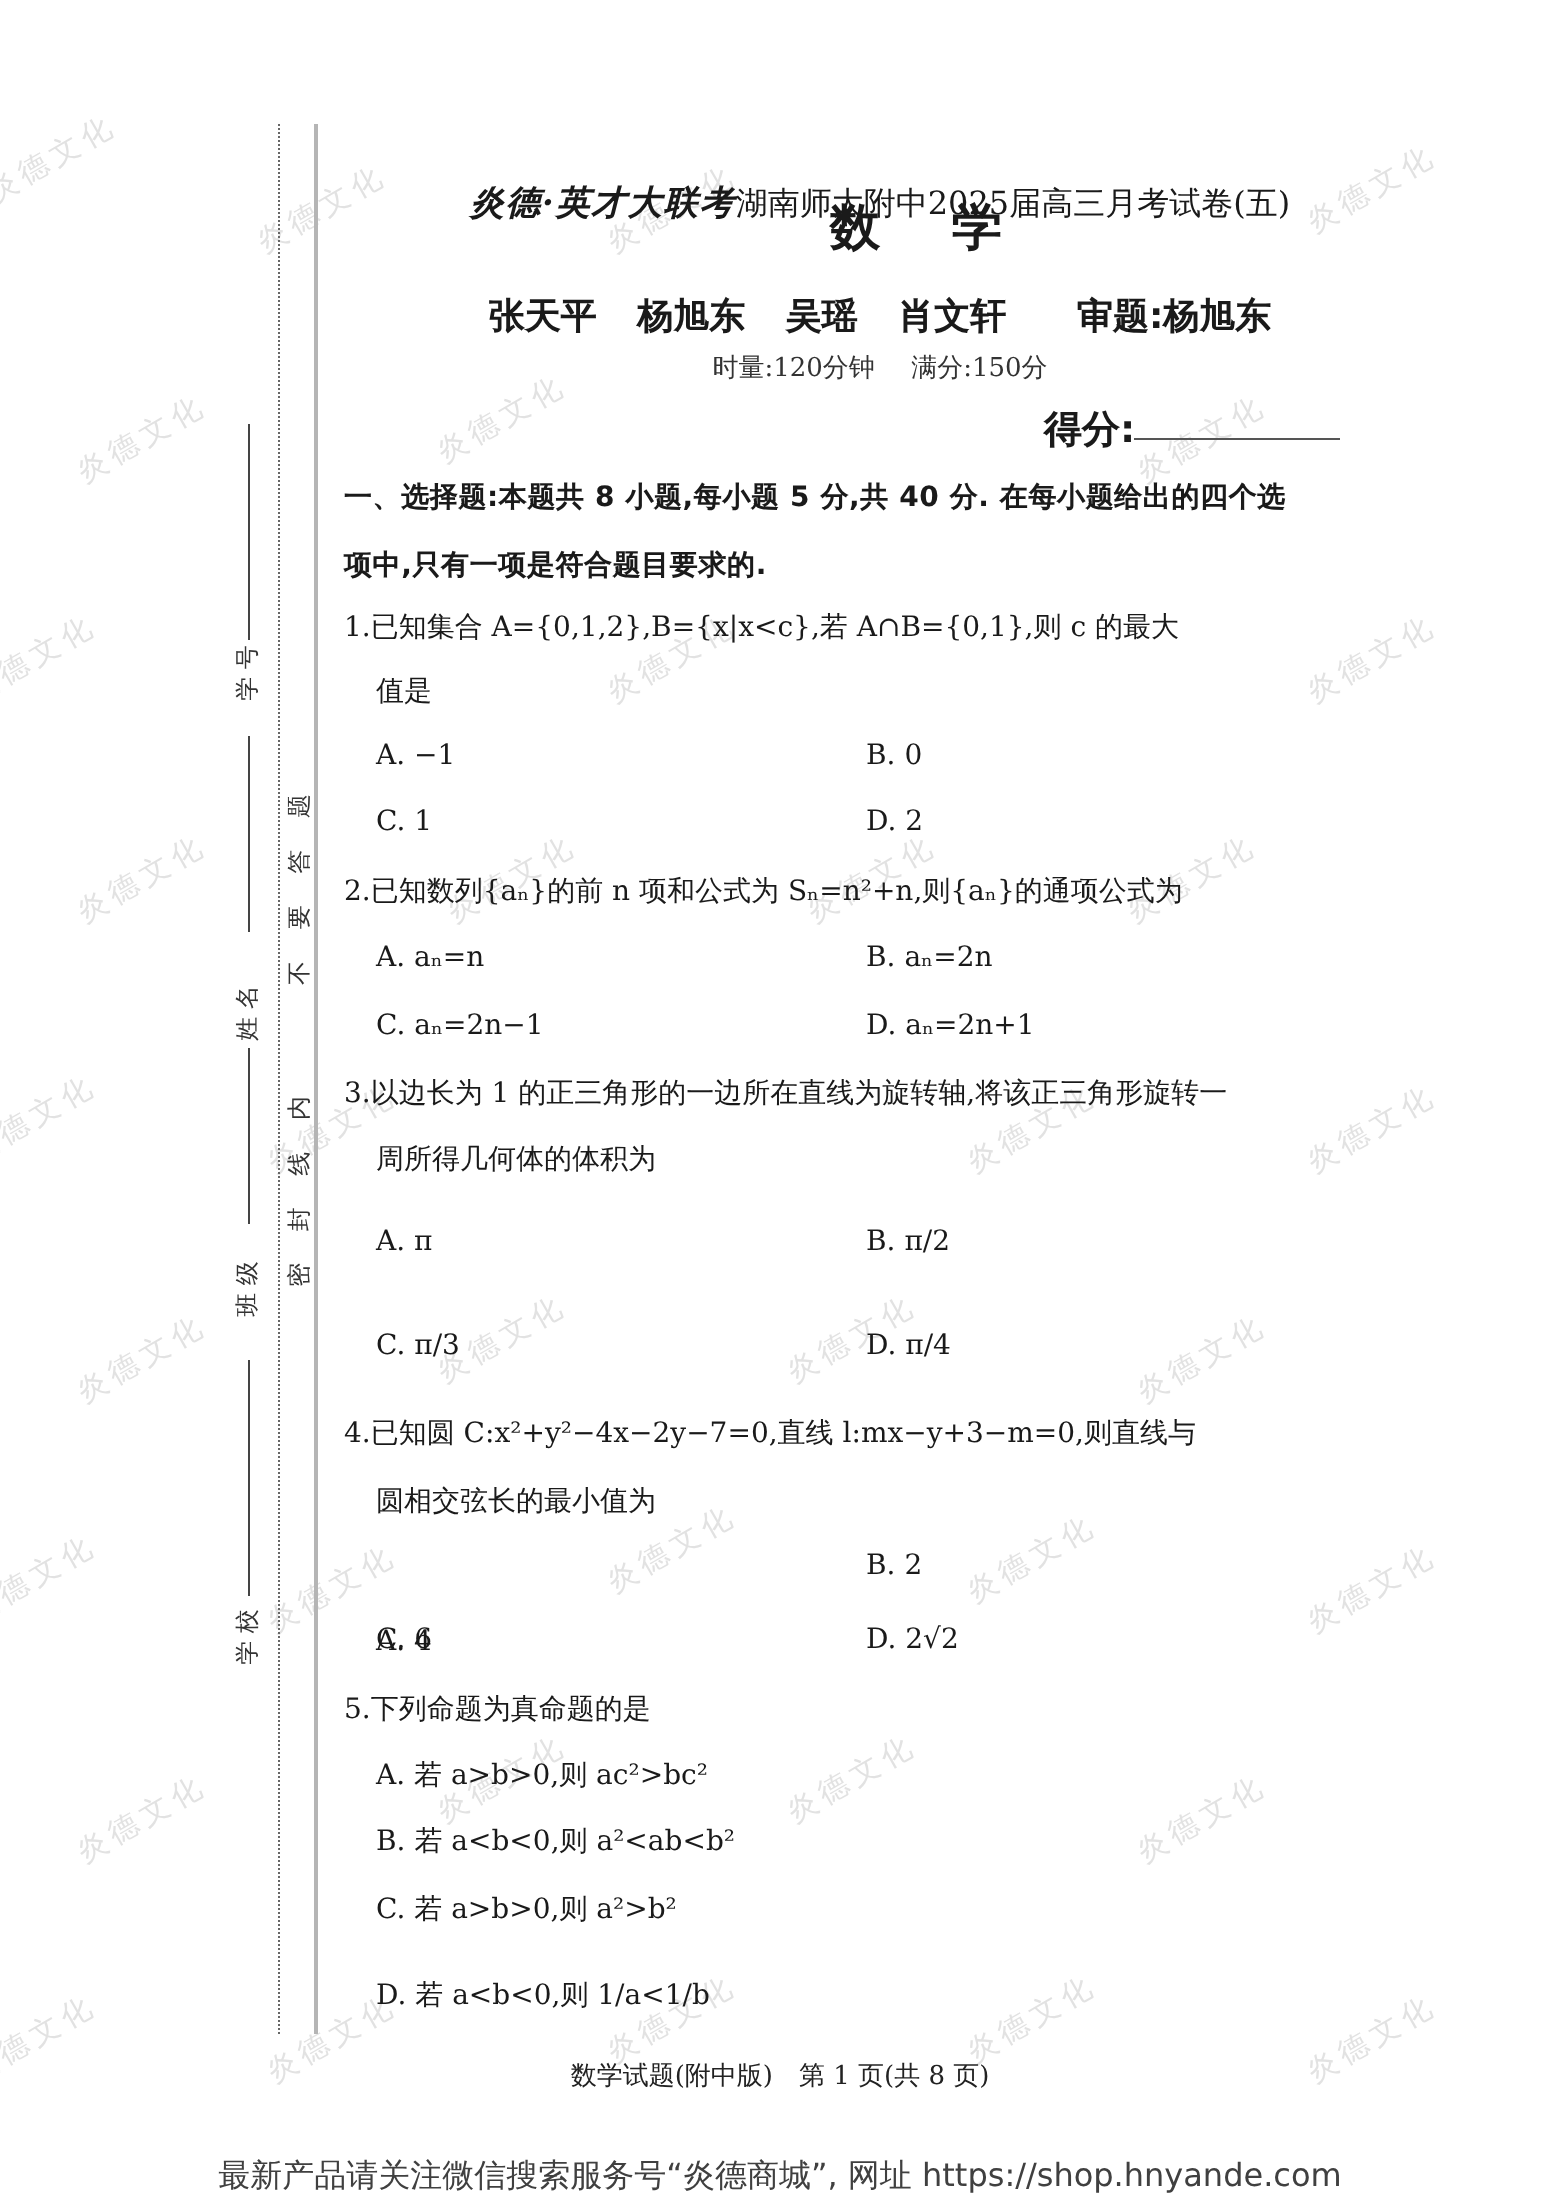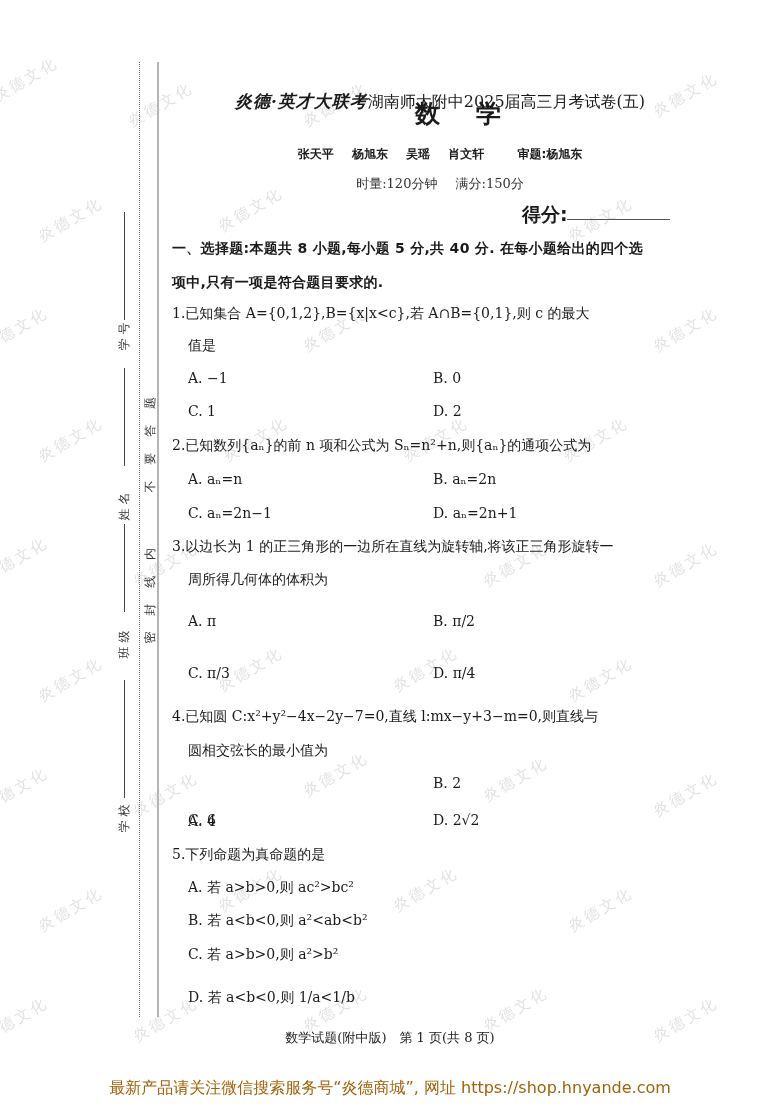--- a/index.html
+++ b/index.html
@@ -12,33 +12,33 @@
   .solid-line { position:absolute; left:157px; top:62px; width:0; height:955px;
                 border-left:2px solid #b5b5b5; }
   .vert { position:absolute; transform:rotate(-90deg); transform-origin:center center;
           white-space:nowrap; font-size:12px; color:#333; }
   .vfield { position:absolute; left:124px; width:1px; background:#444; }
   .header { position:absolute; left:160px; width:560px; text-align:center; }
   .h1 { top:90px; font-size:16px; }
   .h1 .brand { font-weight:bold; font-style:italic; font-size:17px; letter-spacing:1px; }
   .h2 { top:97px; font-size:25px; font-weight:bold; letter-spacing:36px; padding-left:36px;
         font-family:"DejaVu Sans",sans-serif; }
-  .h3 { top:146px; font-size:12px; font-weight:bold; font-family:"DejaVu Sans",sans-serif; }
+  .h3 { top:146px; font-size:18px; font-weight:bold; font-family:"DejaVu Sans",sans-serif; }
   .h3 span { margin:0 7px; }
   .h4 { top:175px; font-size:13px; color:#333; }
   .score { position:absolute; left:522px; top:202px; font-size:19px; font-weight:bold;
            font-family:"DejaVu Sans",sans-serif; }
   .score-line { position:absolute; left:567px; top:219px; width:103px; height:1px; background:#555; }
   .sec { position:absolute; left:172px; font-size:14px; font-weight:bold;
          font-family:"DejaVu Sans",sans-serif; letter-spacing:0.3px; }
   .q { position:absolute; left:172px; font-size:14px; white-space:nowrap;text-align:right; }
   .opt { position:absolute; font-size:14px; white-space:nowrap; }
   .footer { position:absolute; top:1029px; left:0; width:780px; text-align:center; font-size:13px; color:#222; }
   .promo { position:absolute; top:1078px; left:0; width:780px; text-align:center; font-size:16px;
-           font-family:"DejaVu Sans",sans-serif; color:#a16207; }
+           font-family:"DejaVu Sans",sans-serif; color:#404040; }
 </style>
 </head>
 <body>
 
 <div class="wm" style="left:-10px;top:70px;">炎德文化</div>
 <div class="wm" style="left:125px;top:95px;">炎德文化</div>
 <div class="wm" style="left:300px;top:95px;">炎德文化</div>
 <div class="wm" style="left:650px;top:85px;">炎德文化</div>
 <div class="wm" style="left:35px;top:210px;">炎德文化</div>
 <div class="wm" style="left:215px;top:200px;">炎德文化</div>

